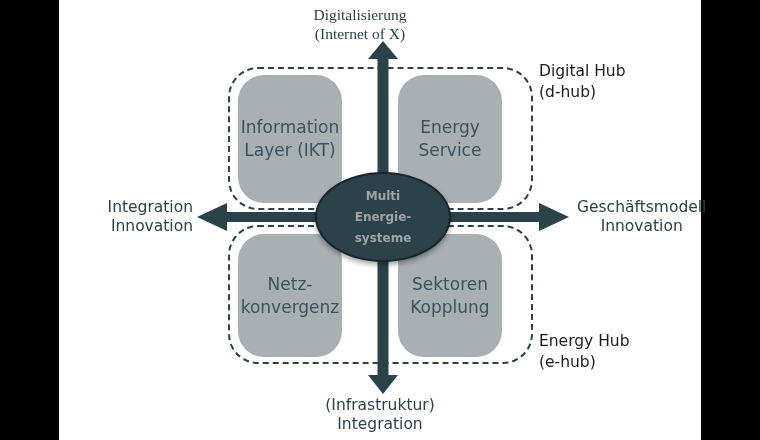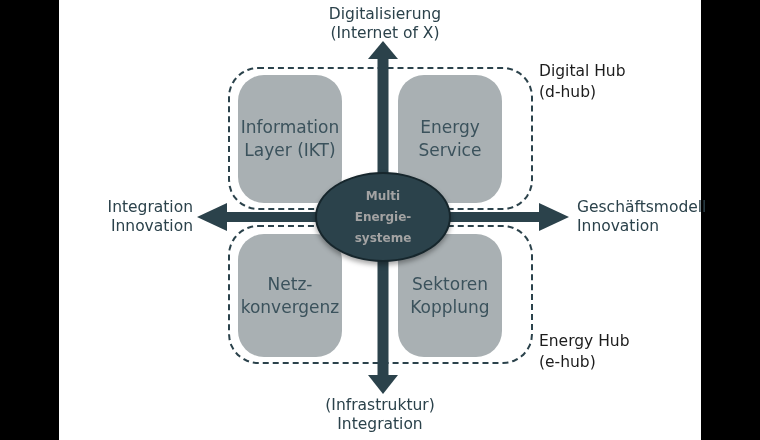--- a/index.html
+++ b/index.html
@@ -86,24 +86,24 @@
     line-height: 21px;
   }
 
   .axis-label {
     position: absolute;
     color: var(--dark, #2b424b);
     font-size: 15.5px;
     line-height: 19px;
     white-space: nowrap;
   }
-  .axis-label.top    { left: 385px; top: 5px;   transform: translateX(-50%); text-align: center; }
+  .axis-label.top    { left: 360px; top: 5px;   transform: translateX(-50%); text-align: center; font-family: Liberation Serif, serif; }
   .axis-label.bottom { left: 380px; top: 396px; transform: translateX(-50%); text-align: center; }
   .axis-label.left   { right: 567px; top: 198px; text-align: right; }
-  .axis-label.right  { left: 577px;  top: 198px; text-align: left; }
+  .axis-label.right  { left: 577px;  top: 198px; text-align: center; }
 
   .hub-label {
     position: absolute;
     color: var(--hub_text, #1c1c1c);
     font-size: 15.5px;
     line-height: 21px;
     white-space: nowrap;
     text-align: left;
   }
   .hub-label.digital { left: 539px; top: 61px; }

